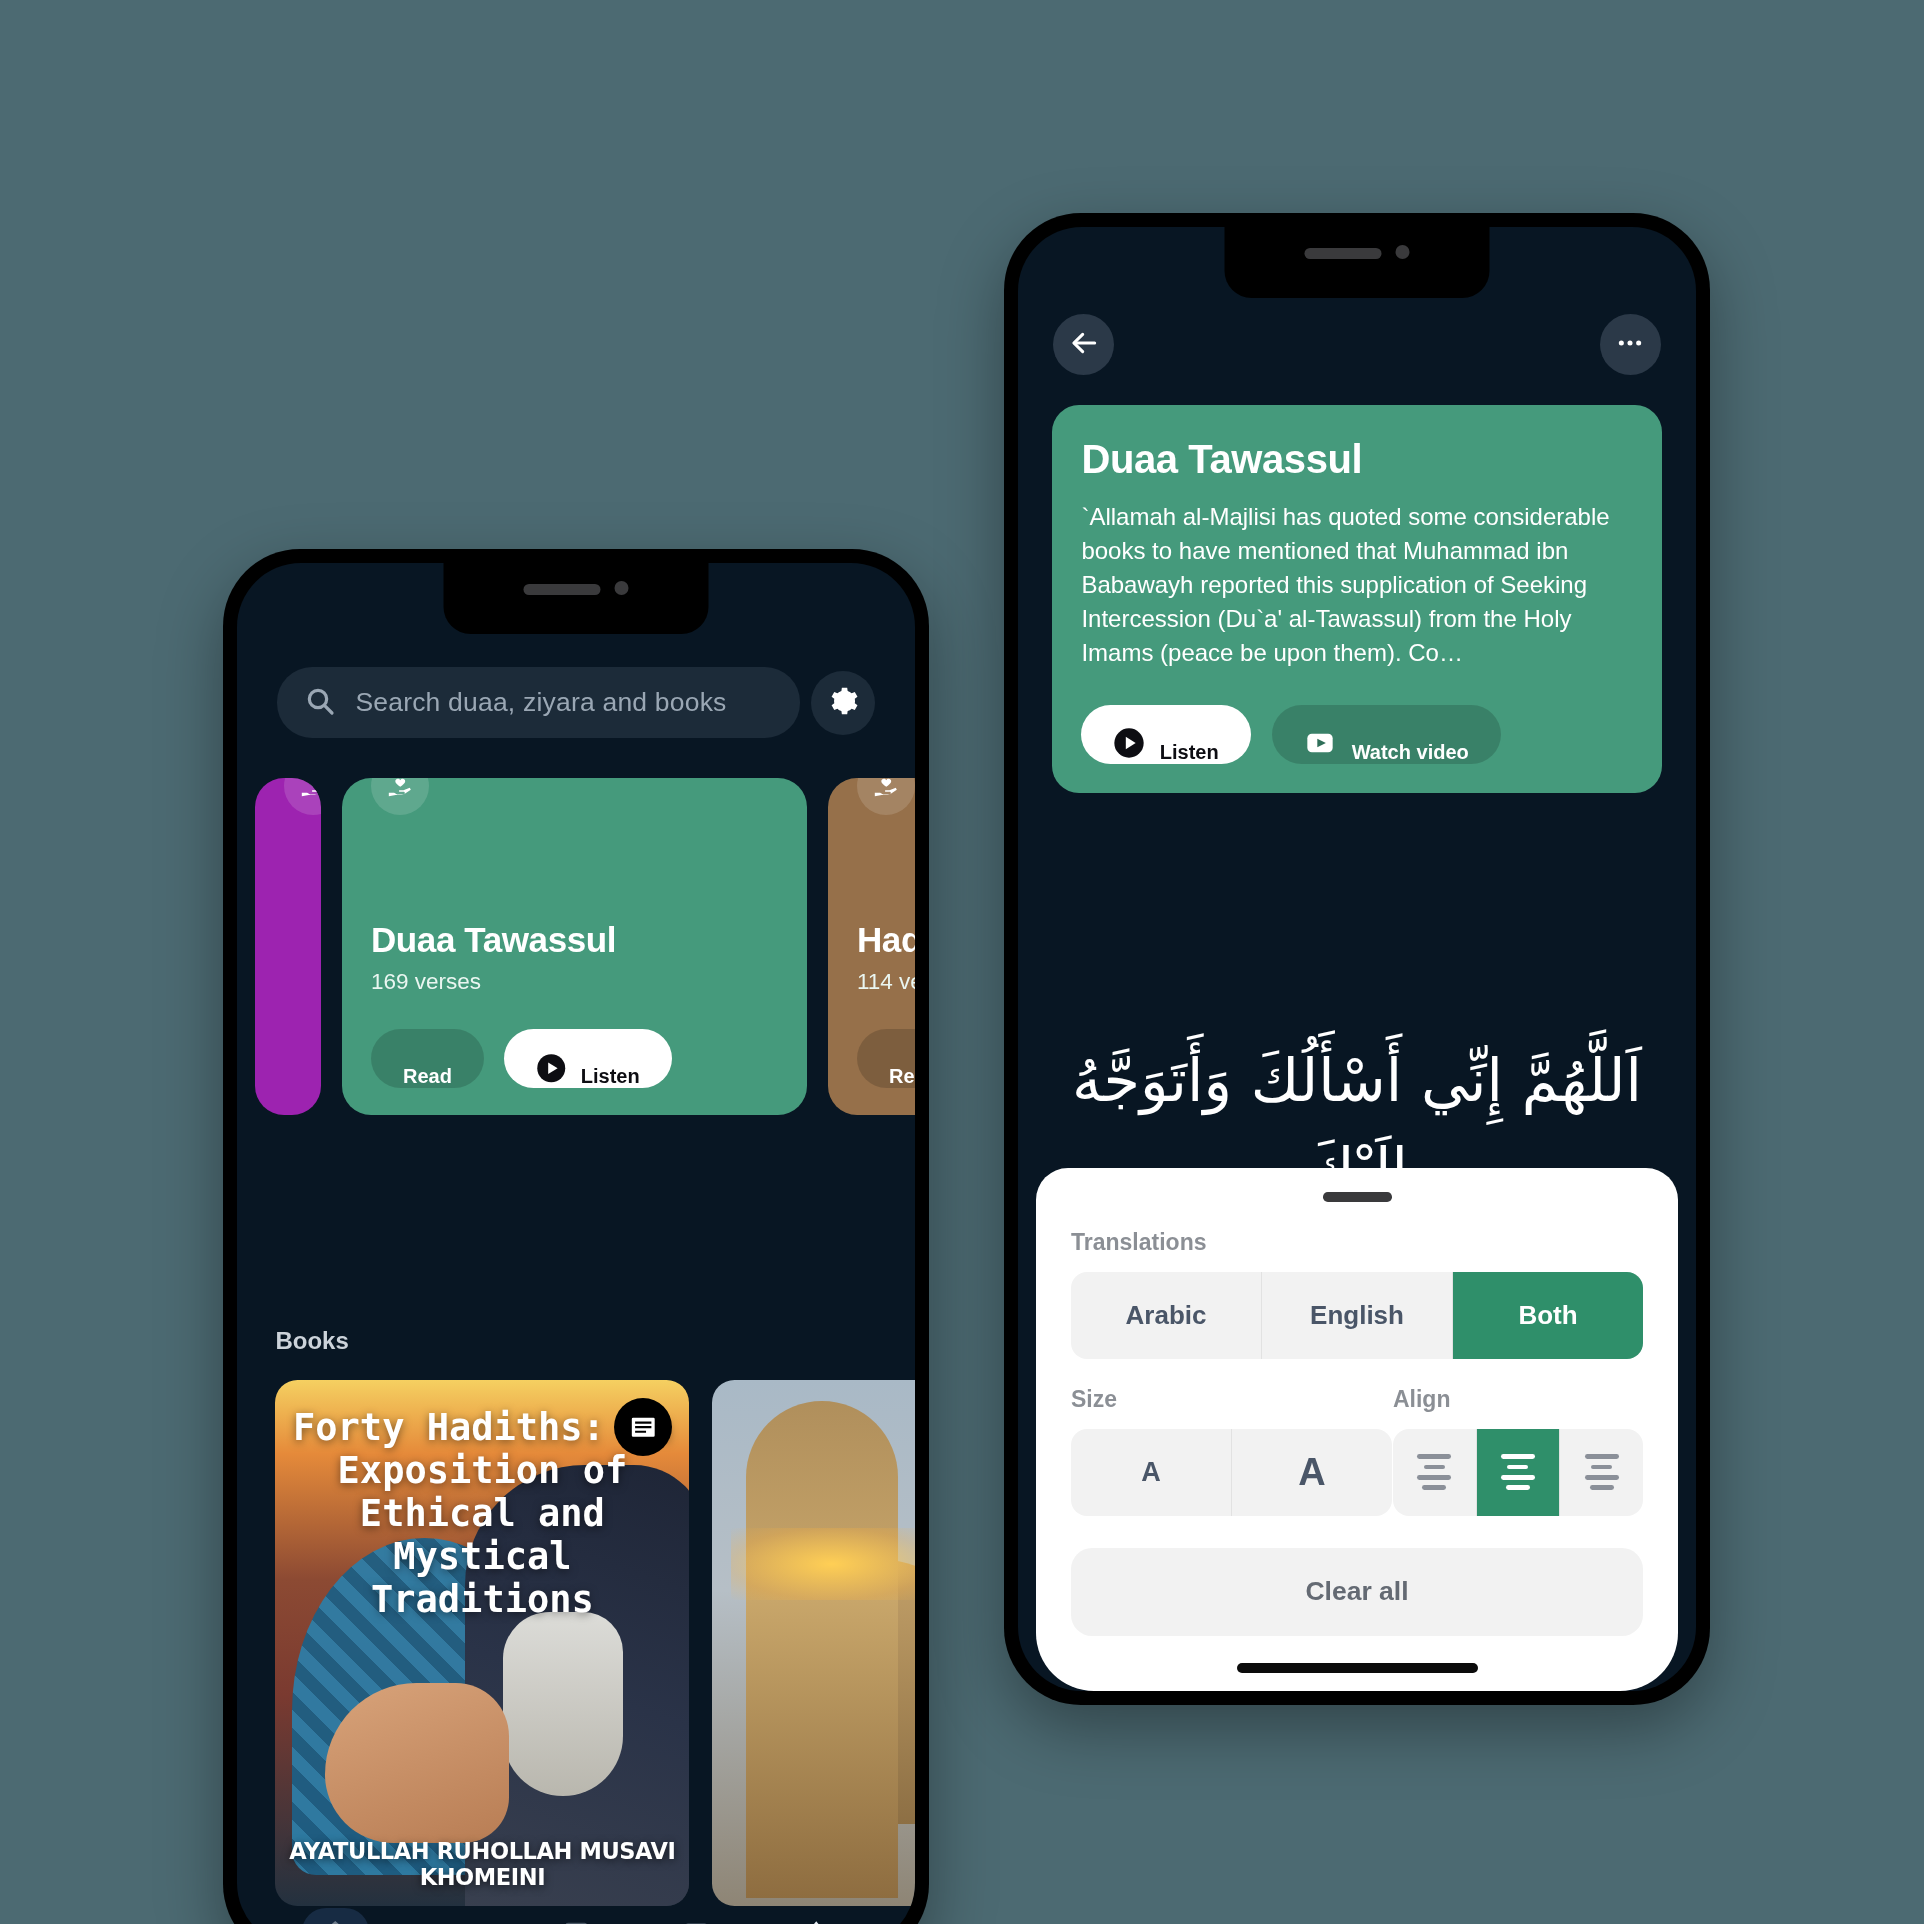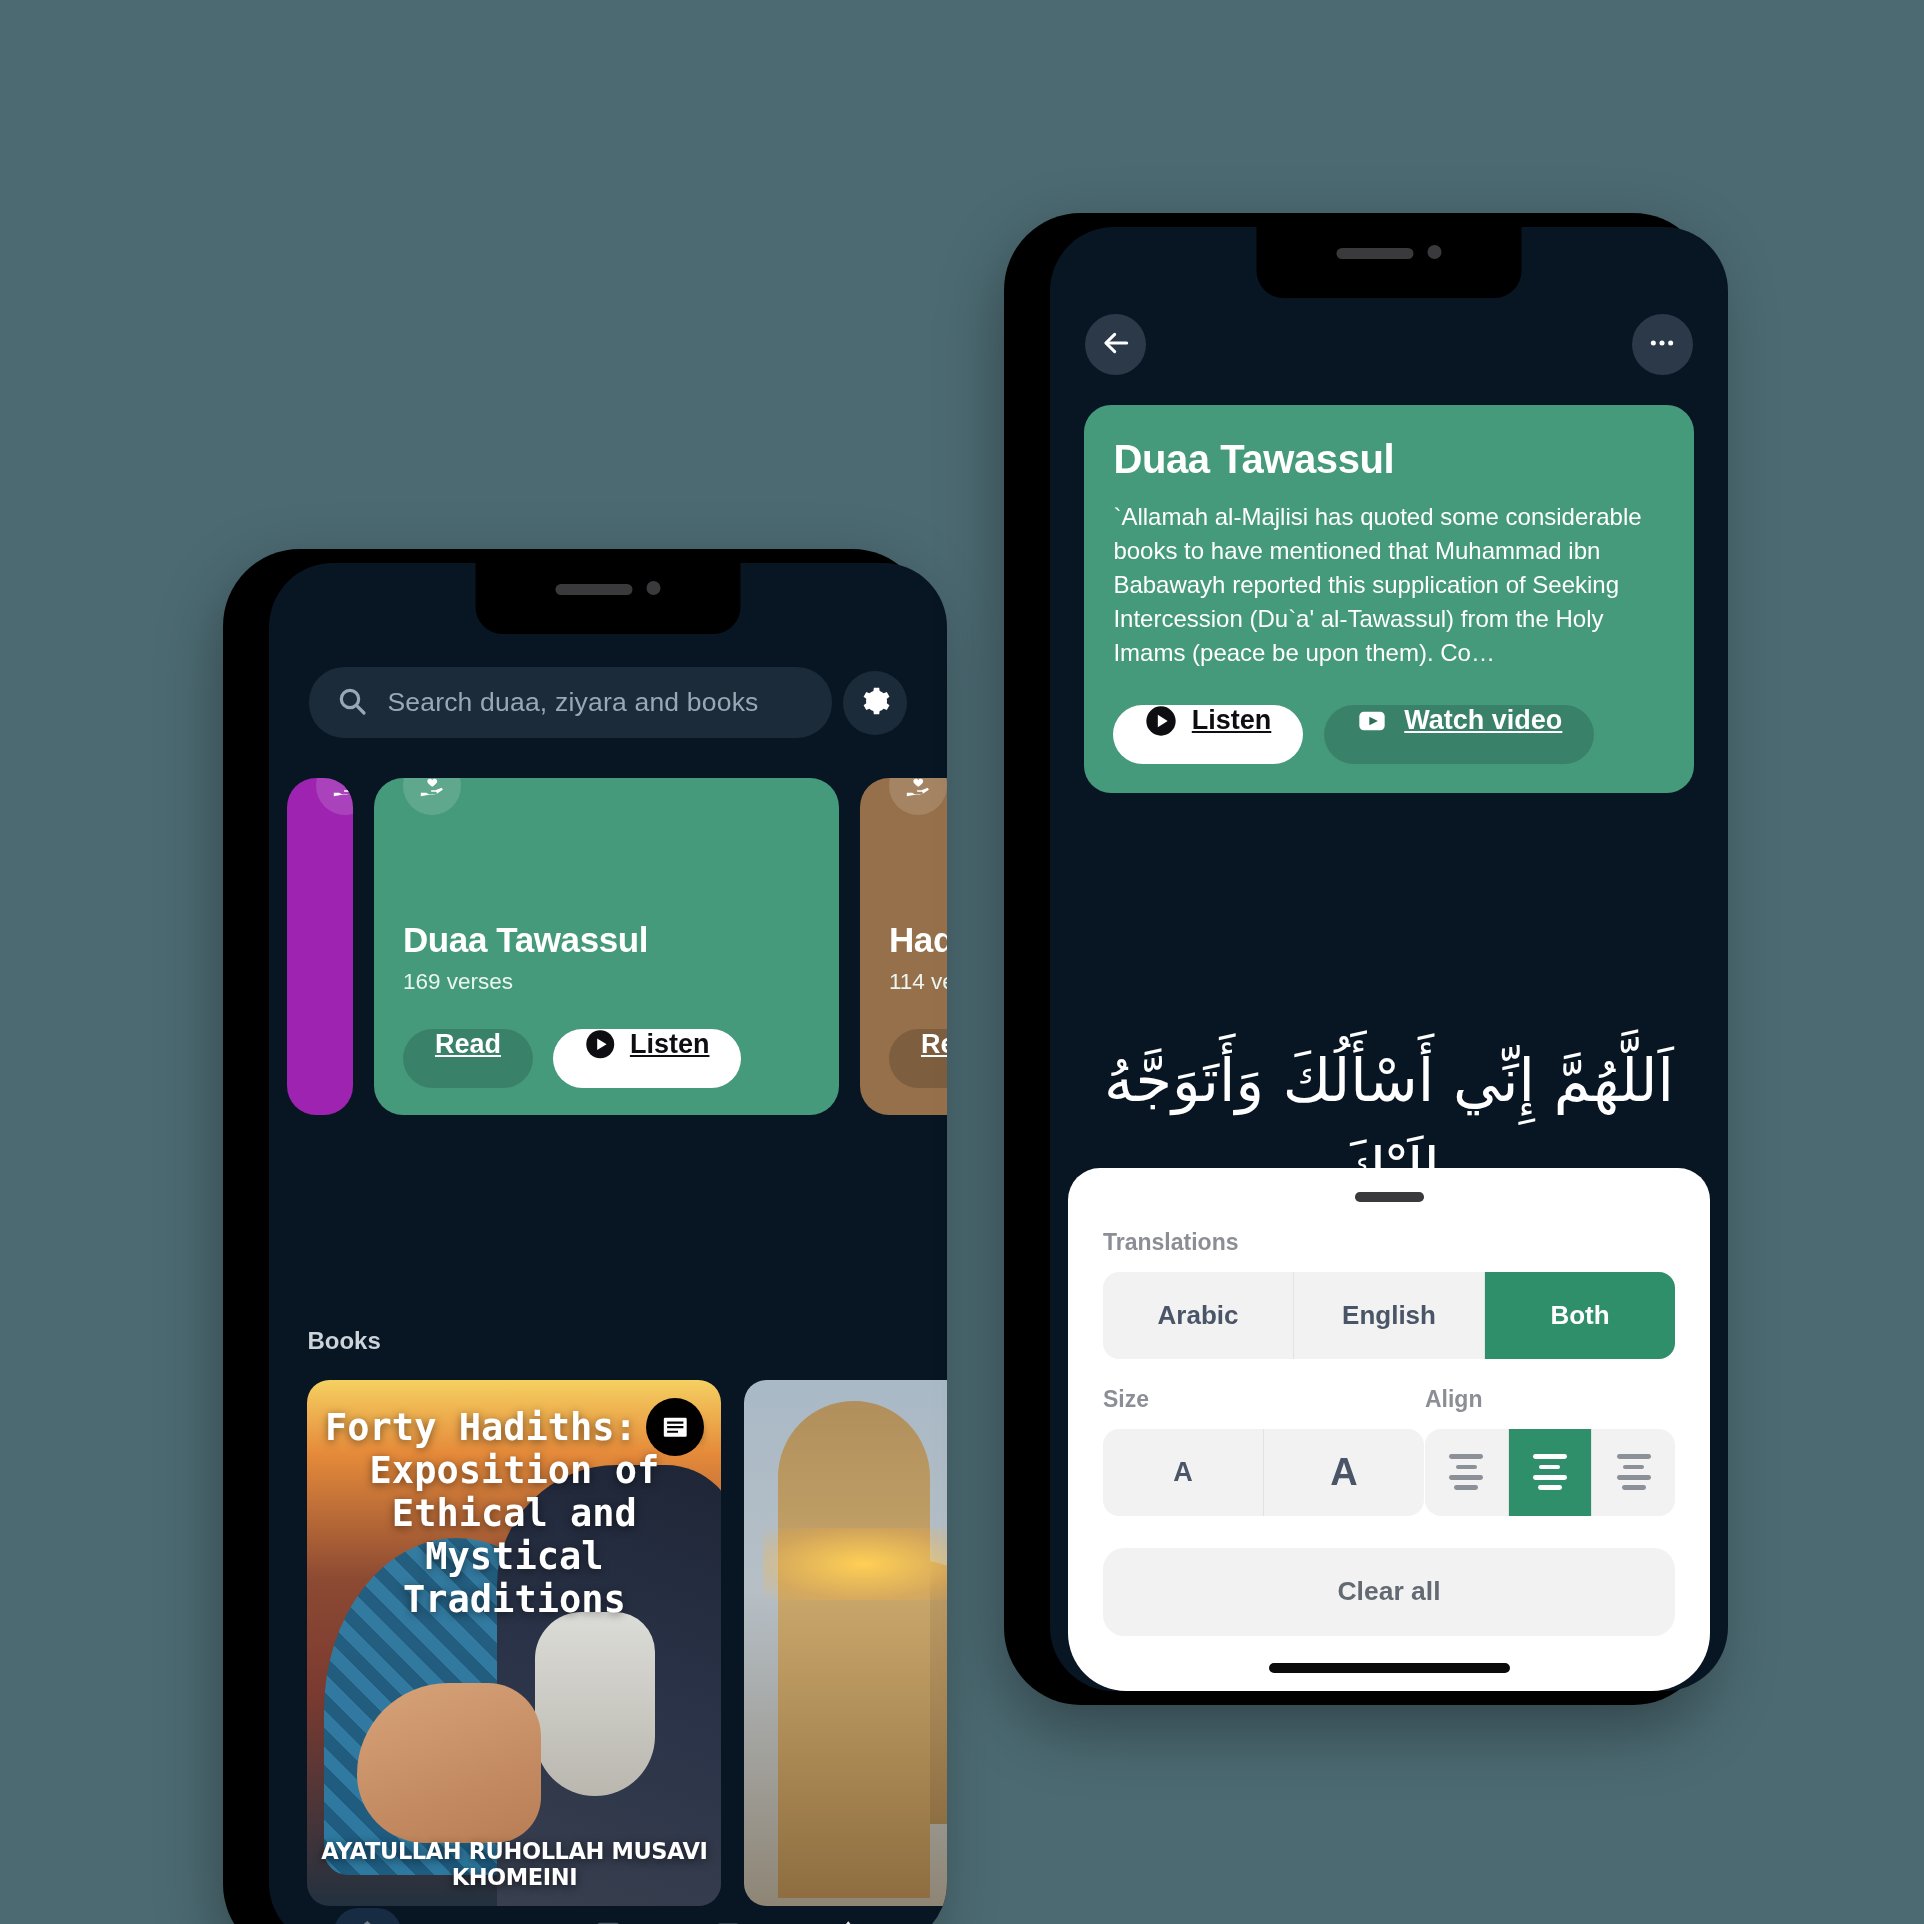--- a/index.html
+++ b/index.html
@@ -18,21 +18,20 @@
     border-radius: 77px;
     padding: 14.4px;
     box-shadow: 0 24px 64px rgba(0,0,0,.35);
   }
   .screen {
     width: 100%; height: 100%;
     background: #081623;
     border-radius: 64px;
     overflow: hidden;
     position: relative;
-    margin-left: 32px;
   }
   .notch {
     position: absolute;
     top: 0; left: 50%;
     transform: translateX(-50%);
     background: #000;
     border-bottom-left-radius: 27px;
     border-bottom-right-radius: 27px;
     z-index: 40;
     display: flex;
@@ -103,24 +102,23 @@
     margin-top: -50px;
   }
   .hc-title {
     color: #fff; font-size: 35px; font-weight: 700;
     margin-top: auto; letter-spacing: -0.4px; white-space: nowrap;
   }
   .hc-sub { color: #eaf6f1; font-size: 22.5px; margin-top: 9.6px; white-space: nowrap; }
   .hc-btns { display: flex; gap: 20px; margin-top: 34px; }
   .pill {
     height: 59px; border-radius: 30px;
-    display: flex; align-items: flex-start; justify-content: center;
-    padding: 0 32px; font-size: 27px; font-weight: 700;
+    display: flex; align-items: flex-end; justify-content: center;
+    padding: 0 32px; font-size: 20px; font-weight: 700;
     white-space: nowrap;
-    text-decoration: underline;
   }
   .pill.ghost { background: rgba(0,0,0,.16); color: #fff; }
   .pill.solid { background: #fff; color: #0d0d12; gap: 14.4px; }
 
   .sectitle {
     position: absolute; left: 38px;
     color: #ccd3da; font-size: 24px; font-weight: 700;
   }
 
   .books {

